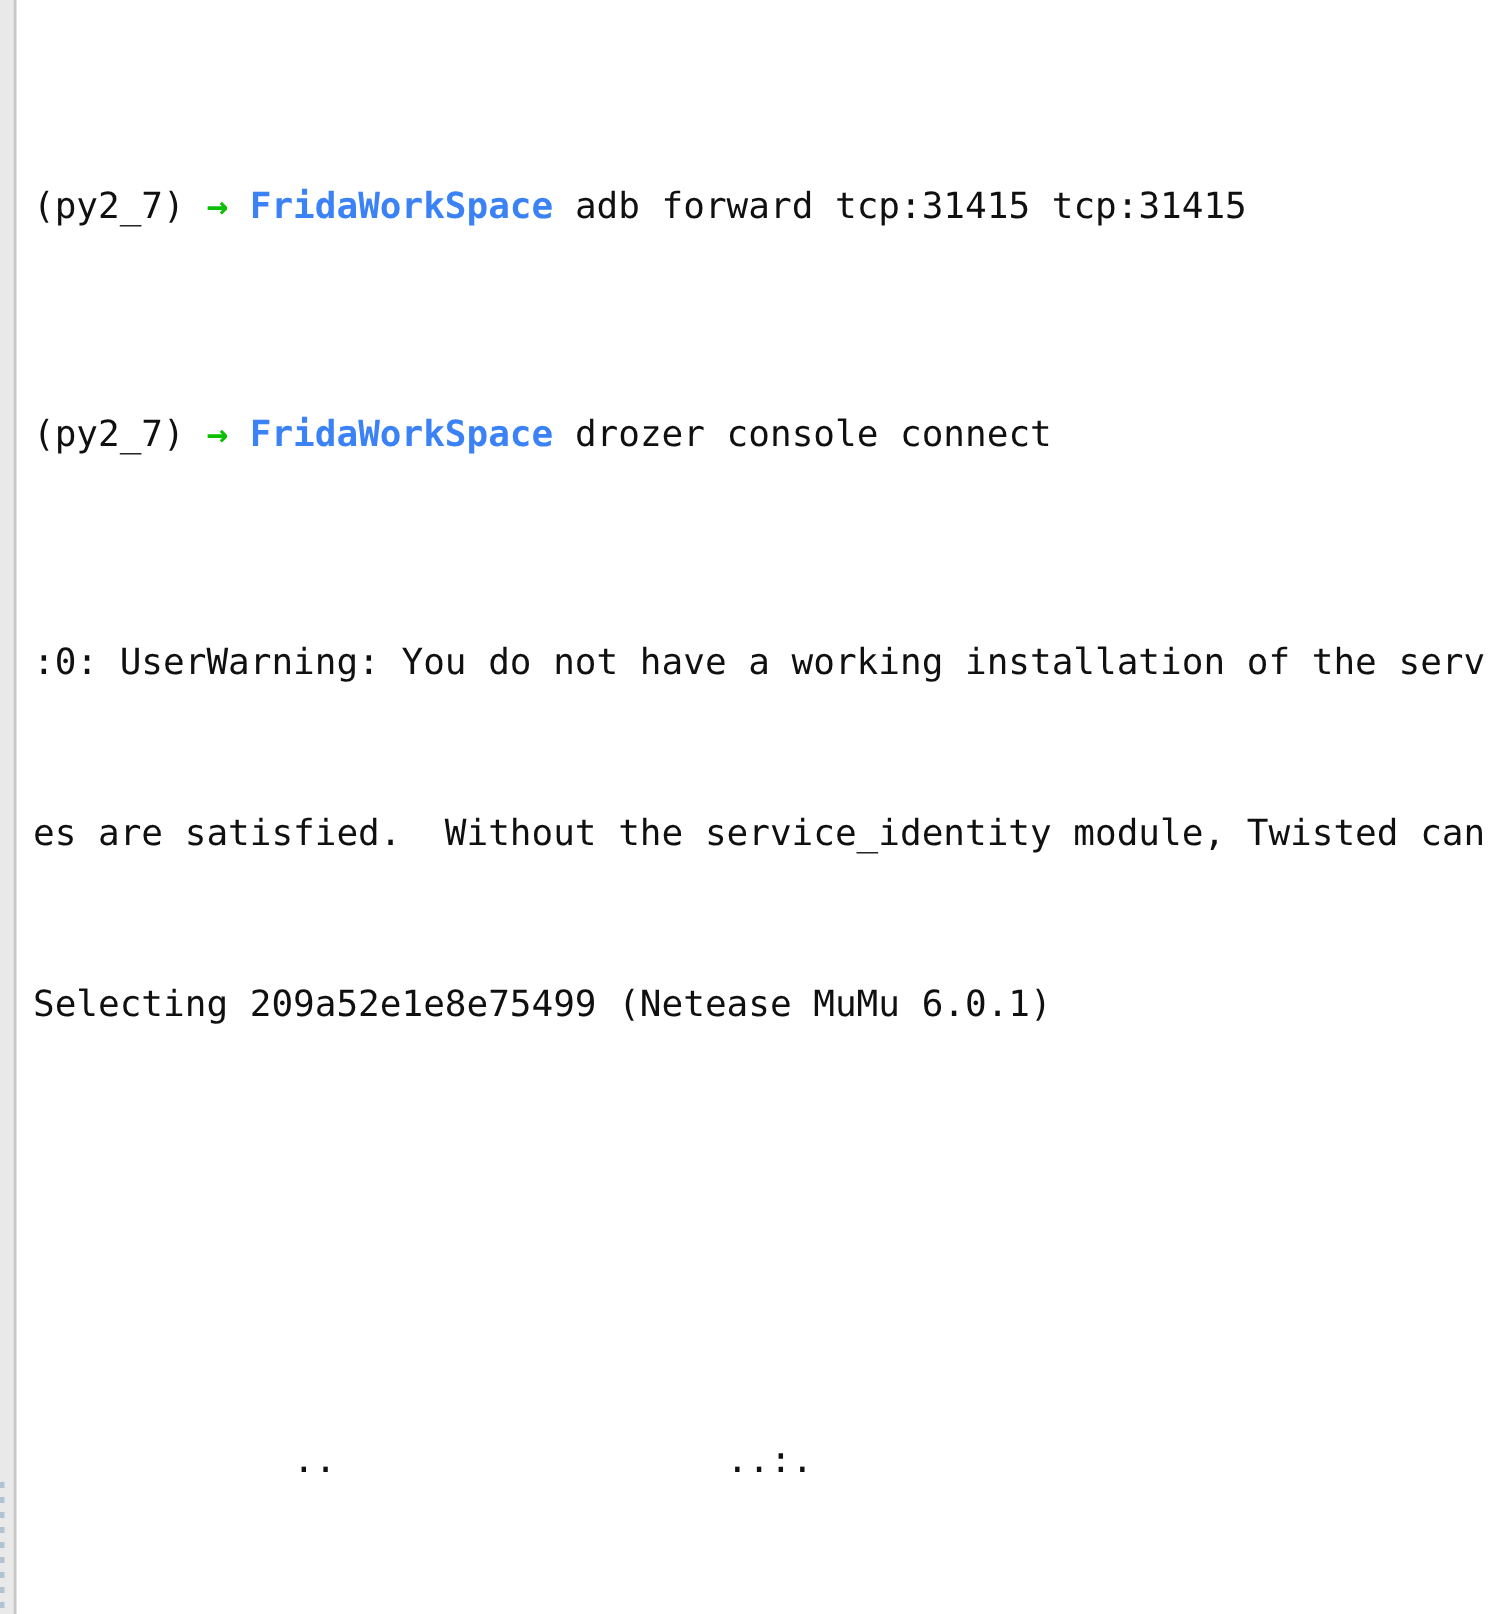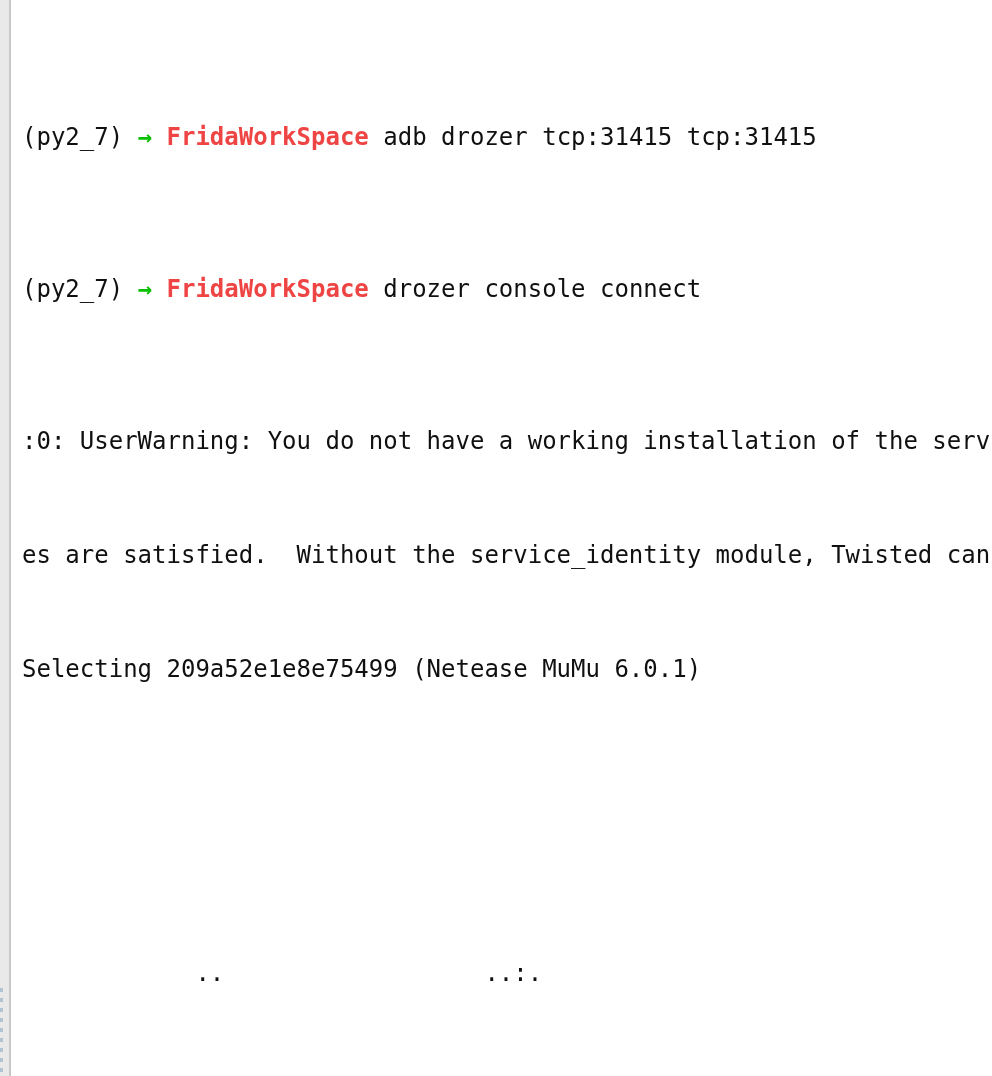--- a/index.html
+++ b/index.html
@@ -68,38 +68,38 @@
     letter-spacing: 0px;
     -webkit-font-smoothing: none;
   }
   .line {
     white-space: pre;
     height: 38px;
   }
   .blank { height: 38px; }
   .venv   { color: #101010; text-align: center; }
   .arrow  { color: #0ac000; font-weight: bold; }
-  .ws     { color: #ef4444; font-weight: bold; }
+  .ws     { color: #3b82f6; font-weight: bold; }
   .cmd    { color: #101010; }
   .out    { color: #101010; }
   .art    { color: #101010; }
 </style>
 </head>
 <body>
 
 <div id="terminal-window">
 
   <div id="gutter"></div>
   <div id="gutter-divider"></div>
   <div id="gutter-marks"></div>
 
   <div id="screen">
     <div id="lines">
 
-      <div class="line"><span class="venv">(py2_7)</span><span> </span><span class="arrow">→</span><span> </span><span class="ws">FridaWorkSpace</span><span> </span><span class="cmd">adb drozer tcp:31415 tcp:31415</span></div>
+      <div class="line"><span class="venv">(py2_7)</span><span> </span><span class="arrow">→</span><span> </span><span class="ws">FridaWorkSpace</span><span> </span><span class="cmd">adb forward tcp:31415 tcp:31415</span></div>
 
       <div class="line"><span class="venv">(py2_7)</span><span> </span><span class="arrow">→</span><span> </span><span class="ws">FridaWorkSpace</span><span> </span><span class="cmd">drozer console connect</span></div>
 
       <div class="line out">:0: UserWarning: You do not have a working installation of the service</div>
       <div class="line out">es are satisfied.  Without the service_identity module, Twisted can pe</div>
       <div class="line out">Selecting 209a52e1e8e75499 (Netease MuMu 6.0.1)</div>
 
       <div class="blank"></div>
 
       <div class="line art">            ..                  ..:.</div>

